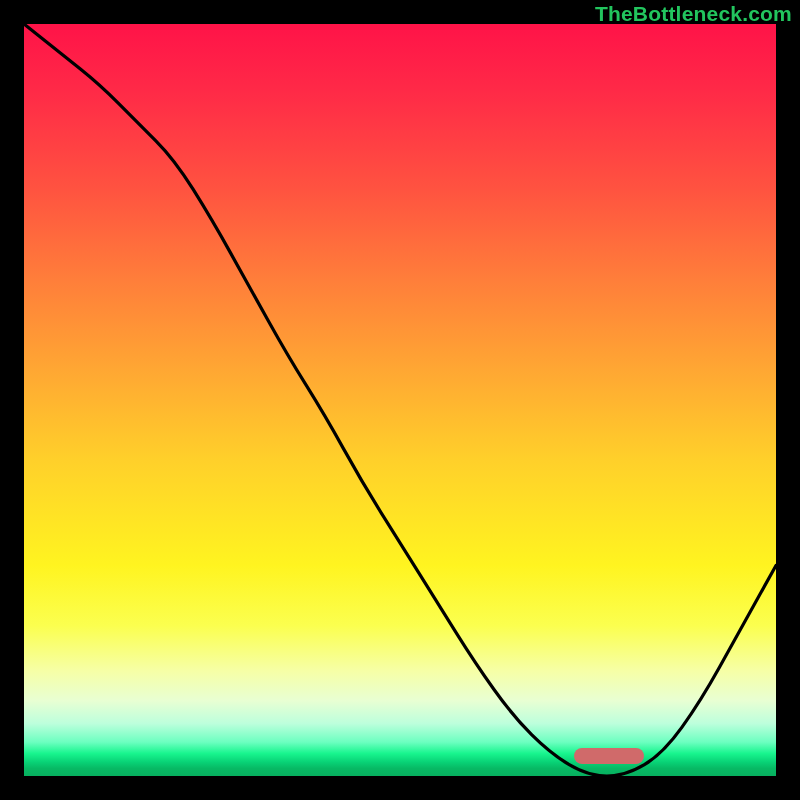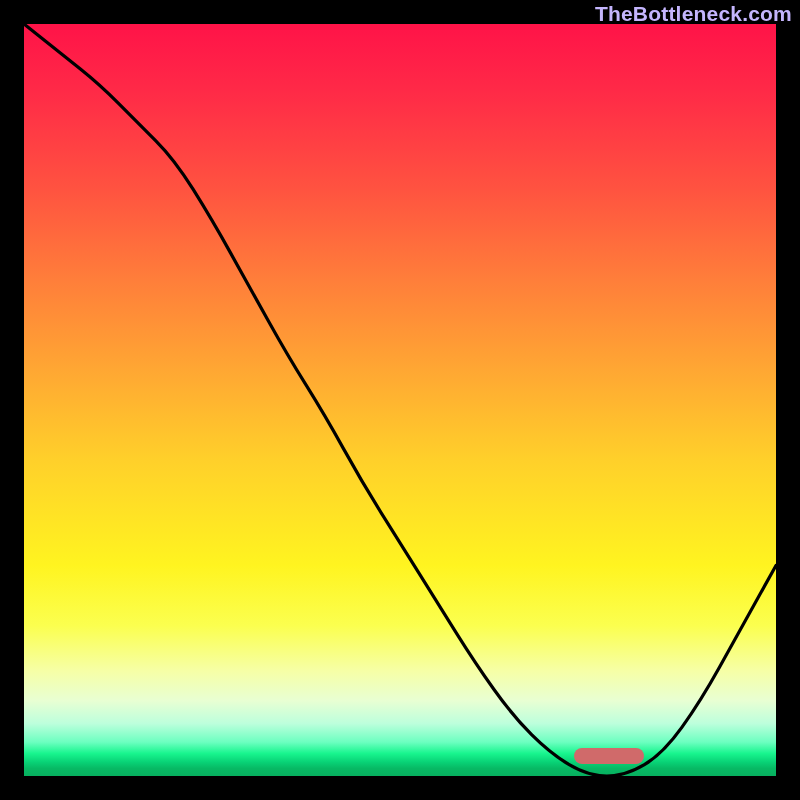--- a/index.html
+++ b/index.html
@@ -52,21 +52,21 @@
   }
   .bar {
     position: absolute;
     background: #d06a6a;
     border-radius: 8px;
   }
   .attribution {
     position: absolute;
     top: 2px;
     right: 8px;
-    color: #c4b5fd;
+    color: #22c55e;
     font-size: 21px;
     font-weight: 600;
     letter-spacing: 0.2px;
   }
 </style>
 </head>
 <body>
 
 <div class="frame">
   <div class="attribution">TheBottleneck.com</div>

